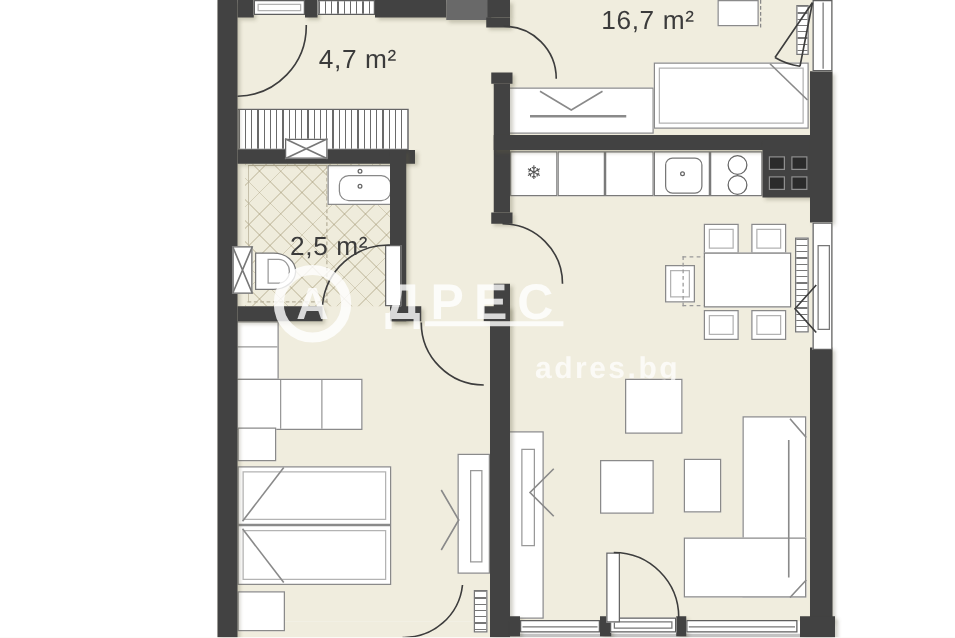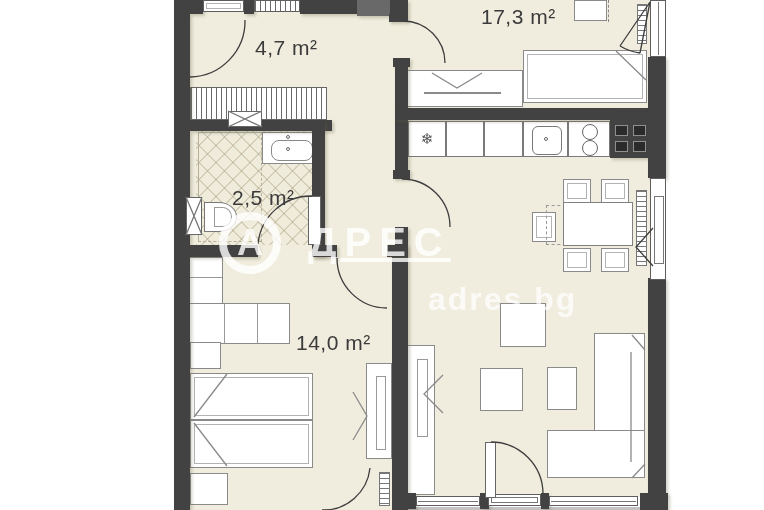--- a/index.html
+++ b/index.html
@@ -193,25 +193,24 @@
       <path d="M194,423 L227,466" stroke="#8a8a8a"></path>
       <path d="M228,111 L262,127 M262,111 L228,127" stroke="#777"></path>
       <path d="M186,197 L202,235 M202,197 L186,235" stroke="#777"></path>
       <path d="M353,392 L367,416 L353,440" stroke="#8a8a8a"></path>
       <path d="M443,375 L424,394 L443,413" stroke="#8a8a8a"></path>
       <path d="M631,352 L631,462 M632,335 L645,350 M632,478 L645,464" stroke="#8a8a8a"></path>
     </g>
   </svg>
 
   <div class="label" style="left:255px;top:36px;">4,7 m²</div>
-  <div class="label" style="left:481px;top:5px;">17,3 m²</div>
+  <div class="label" style="left:481px;top:5px;">16,7 m²</div>
   <div class="label" style="left:232px;top:186px;">2,5 m²</div>
-  <div class="label" style="left:296px;top:331px;">14,0 m²</div>
 
   <div id="wm">
     <div style="position:absolute;left:219px;top:212px;width:62px;height:62px;border:8px solid rgba(255,255,255,.8);border-radius:50%;box-sizing:border-box;display:flex;align-items:center;justify-content:center;">
       <span class="wmtxt" style="position:static;font-size:36px;">А</span>
     </div>
     <div class="wmtxt" style="left:308px;top:222px;font-size:40px;letter-spacing:8px;text-decoration:underline;">ДРЕС</div>
-    <div class="wmtxt" style="left:428px;top:283px;font-size:32px;letter-spacing:2px;color:rgba(255,255,255,.72);">adres.bg</div>
+    <div class="wmtxt" style="left:428px;top:283px;font-size:24px;letter-spacing:2px;color:rgba(255,255,255,.72);">adres.bg</div>
   </div>
 
 </div>
 
 </body></html>

